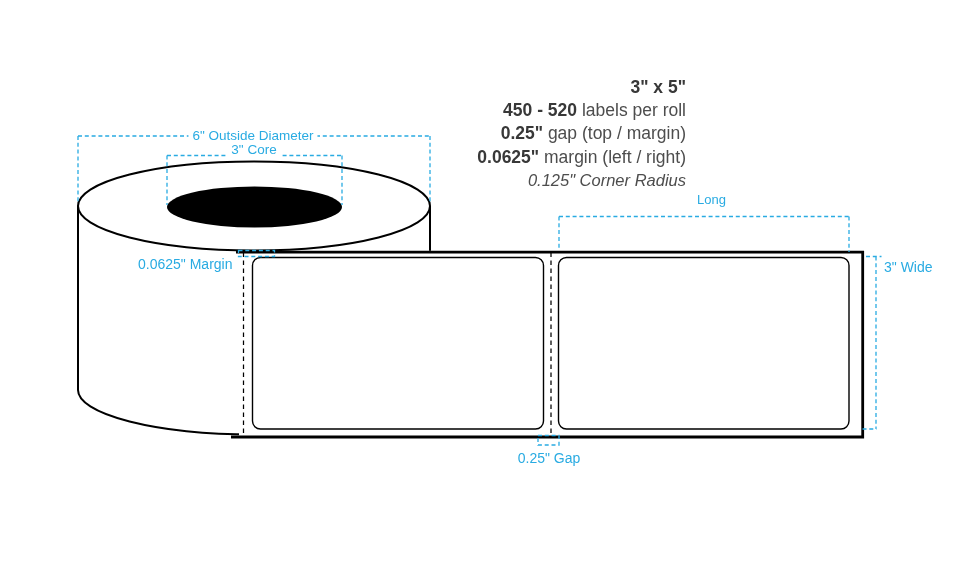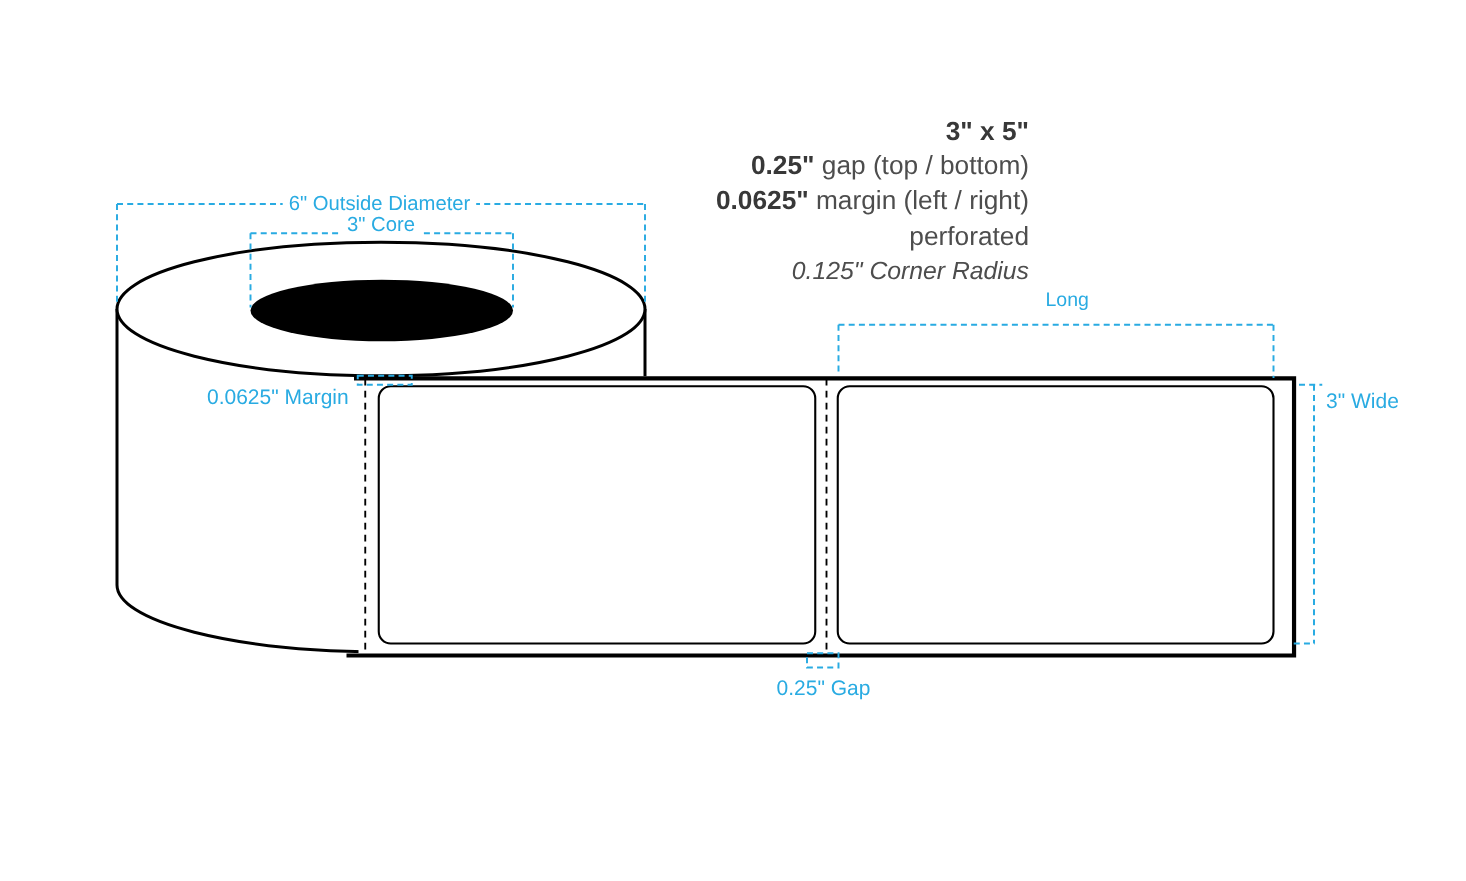--- a/index.html
+++ b/index.html
@@ -106,26 +106,26 @@
 
   <div class="cyan-label" style="left:697px; top:192px; font-size:13px;">Long</div>
 
   <div class="cyan-label" style="left:884px; top:259px; font-size:14px;">3" Wide</div>
 
   <div id="spec-block">
     <div>
       <span class="b">3" x 5"</span><span></span>
     </div>
     <div>
-      <span class="b">0.25"</span><span> gap (top / bottom)</span>
+      <span class="b">450 - 520</span><span> labels per roll</span>
+    </div>
+    <div>
+      <span class="b">0.25"</span><span> gap (top / margin)</span>
     </div>
     <div>
       <span class="b">0.0625"</span><span> margin (left / right)</span>
-    </div>
-    <div>
-      <span class="b"></span><span>perforated</span>
     </div>
     <div>
       <span class="it">0.125" Corner Radius</span>
     </div>
   </div>
 
 </div>
 
 </body></html>

